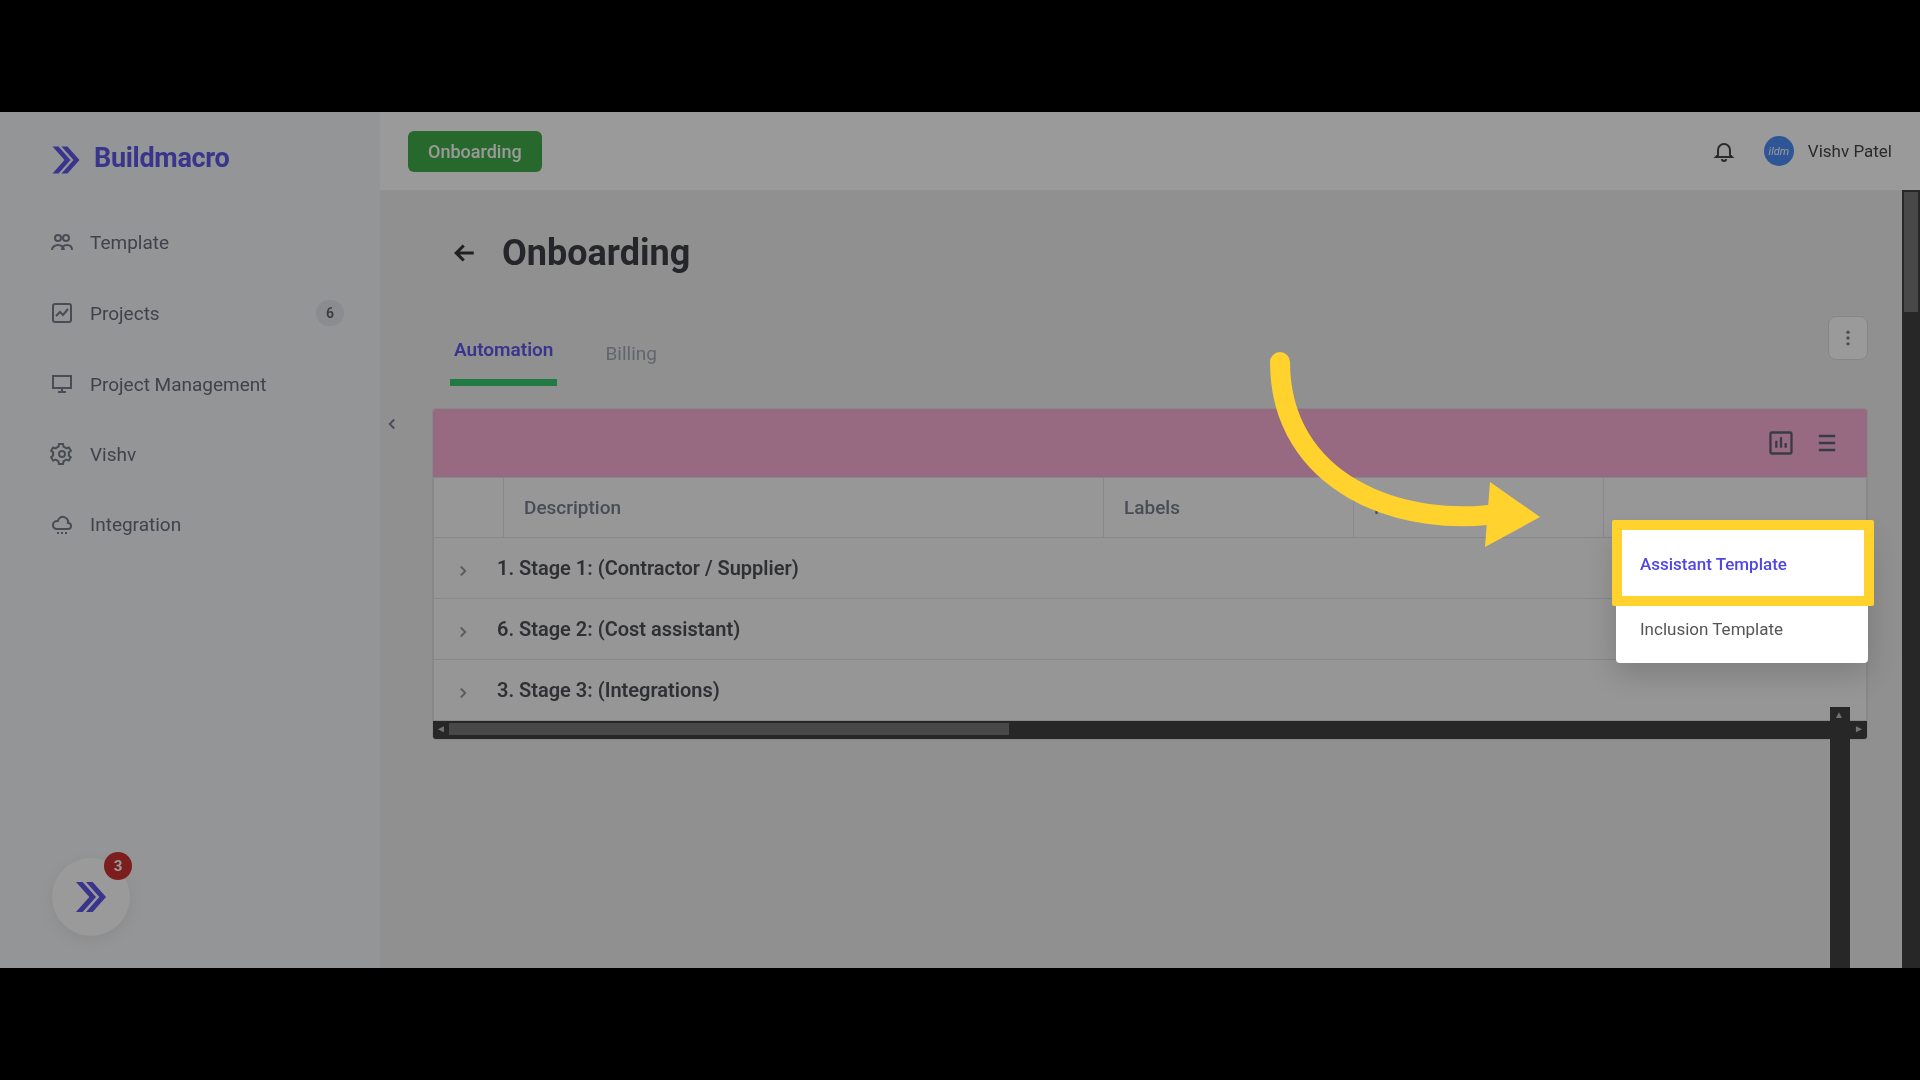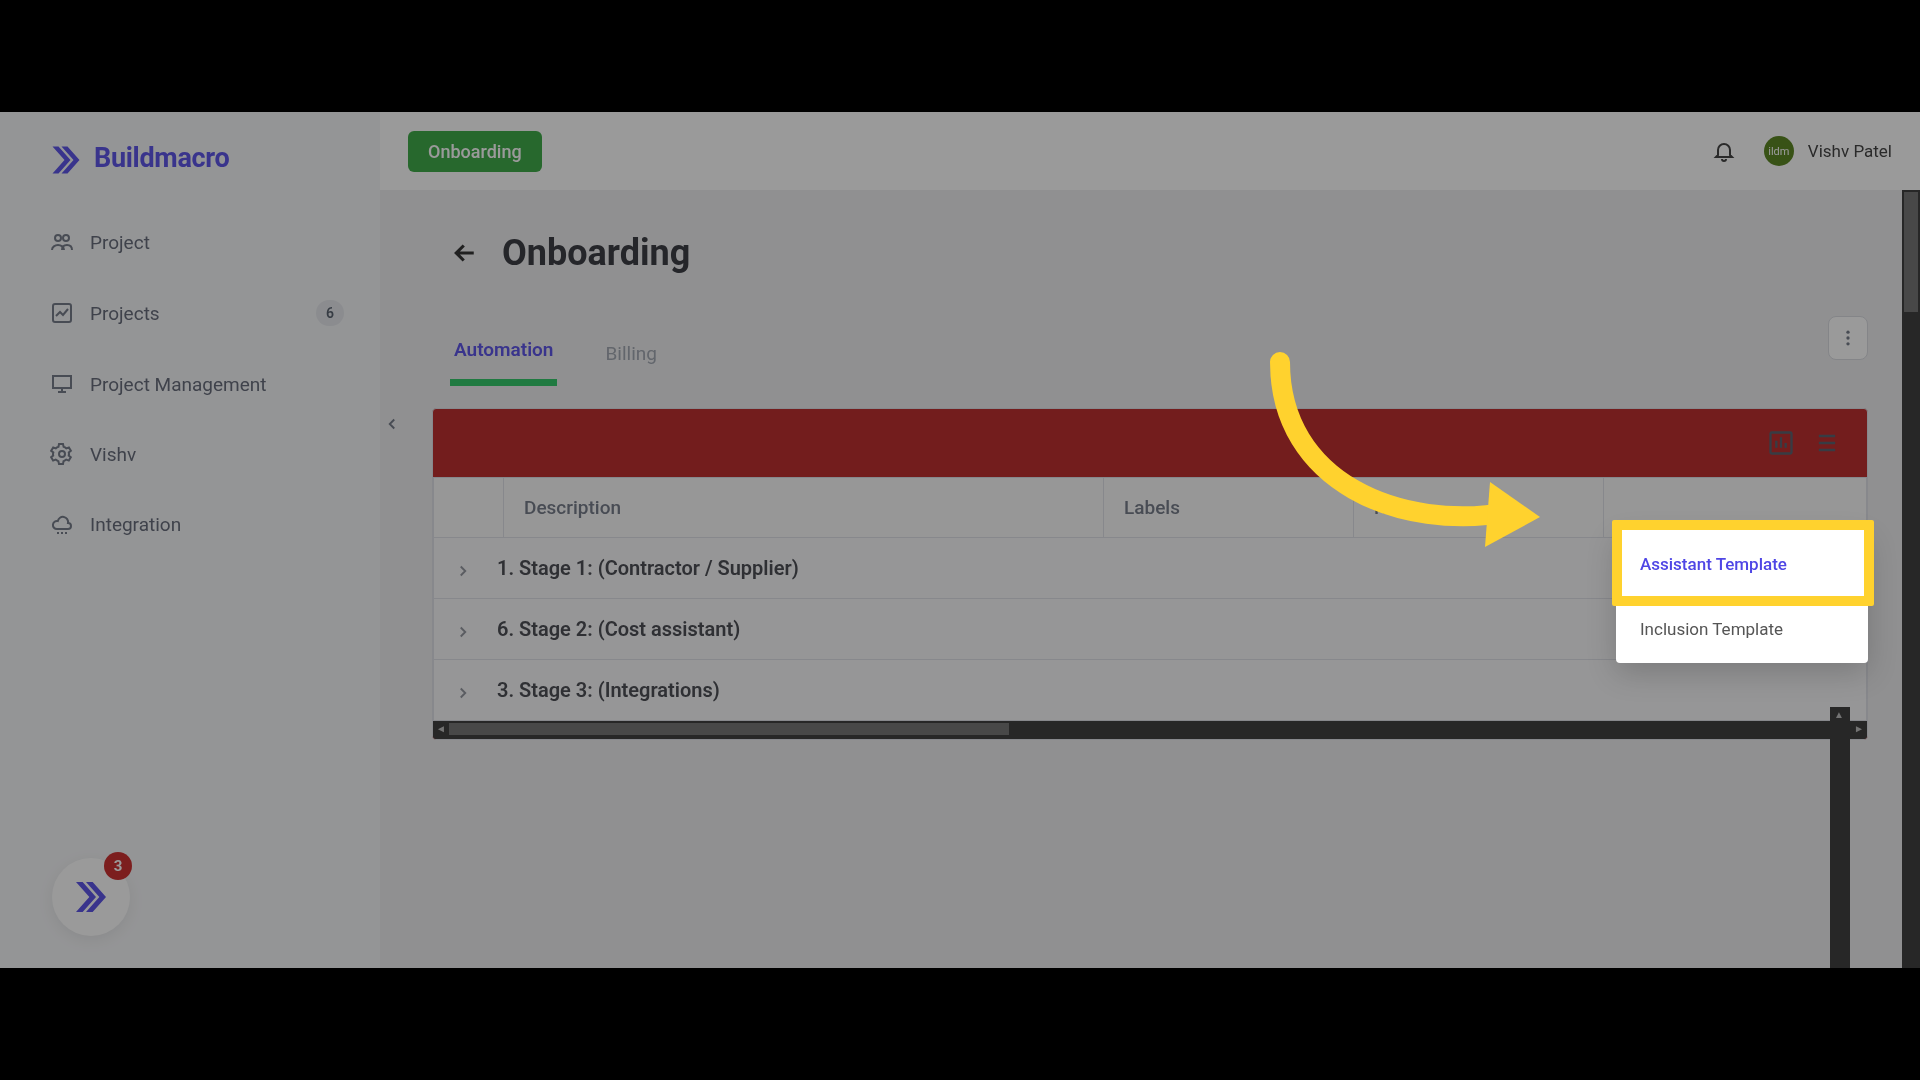--- a/index.html
+++ b/index.html
@@ -82,21 +82,21 @@
     padding: 0 28px;
   }
   .topbar .onboard-chip {
     background: #2fa43a; color: #fff;
     padding: 10px 20px; border-radius: 6px;
     font-size: 18px; font-weight: 500;
     cursor: pointer;
   }
   .topbar .spacer { flex: 1; }
   .topbar .bell { width: 24px; height: 24px; color: #333; margin-right: 28px; cursor: pointer; }
-  .topbar .avatar { width: 30px; height: 30px; border-radius: 50%; background: #4d7c0f; color: #fff; font-size: 11px; display: flex; align-items: center; justify-content: center; margin-right: 14px; }
+  .topbar .avatar { width: 30px; height: 30px; border-radius: 50%; background: #3b82f6; color: #fff; font-size: 11px; display: flex; align-items: center; justify-content: center; margin-right: 14px; font-style: italic; }
   .topbar .username { font-size: 17px; color: #333; }
 
   
   .main {
     position: absolute;
     left: 380px; top: 78px; right: 0; bottom: 0;
     background: #ededef;
     overflow: hidden;
   }
   .main-scroll {
@@ -134,21 +134,21 @@
     position: absolute; right: 52px; top: 32px;
     width: 40px; height: 44px; border: 1px solid #d7d9df; border-radius: 8px;
     display: flex; align-items: center; justify-content: center;
     background: #fff; cursor: pointer; color: #6b7280;
     z-index: 30;
   }
 
   
   .table-card {
     margin: 22px 52px 0 52px;
-    background: #b91c1c; border: 1px solid #dcdfe5; border-radius: 4px;
+    background: #f9a8d4; border: 1px solid #dcdfe5; border-radius: 4px;
     overflow: hidden;
   }
   .table-toolbar {
     display: flex; justify-content: flex-end; gap: 18px; padding: 20px 26px;
   }
   .tool-icon { width: 28px; height: 28px; color: #4b5563; cursor: pointer; }
 
   .grid-table { width: 100%; border-collapse: collapse; }
   .grid-table th, .grid-table td {
     border: 1px solid #dcdfe5;
@@ -242,21 +242,21 @@
 
     <div class="nav-item">
       <span class="icon">
         <svg viewBox="0 0 24 24" width="24" height="24" fill="none" stroke="currentColor" stroke-width="2">
             <circle cx="8" cy="8" r="3"></circle>
             <circle cx="16" cy="8" r="3"></circle>
             <path d="M2 20c0-3 3-5 6-5s6 2 6 5"></path>
             <path d="M12 20c0-3 2-5 5-5s5 2 5 5"></path>
           </svg>
       </span>
-      <span>Project</span>
+      <span>Template</span>
     </div>
 
     <div class="nav-item">
       <span class="icon">
         <svg viewBox="0 0 24 24" width="24" height="24" fill="none" stroke="currentColor" stroke-width="2">
             <rect x="3" y="3" width="18" height="18" rx="2"></rect>
             <path d="M6 15l4-4 3 3 5-6"></path>
           </svg>
       </span>
       <span>Projects</span>

